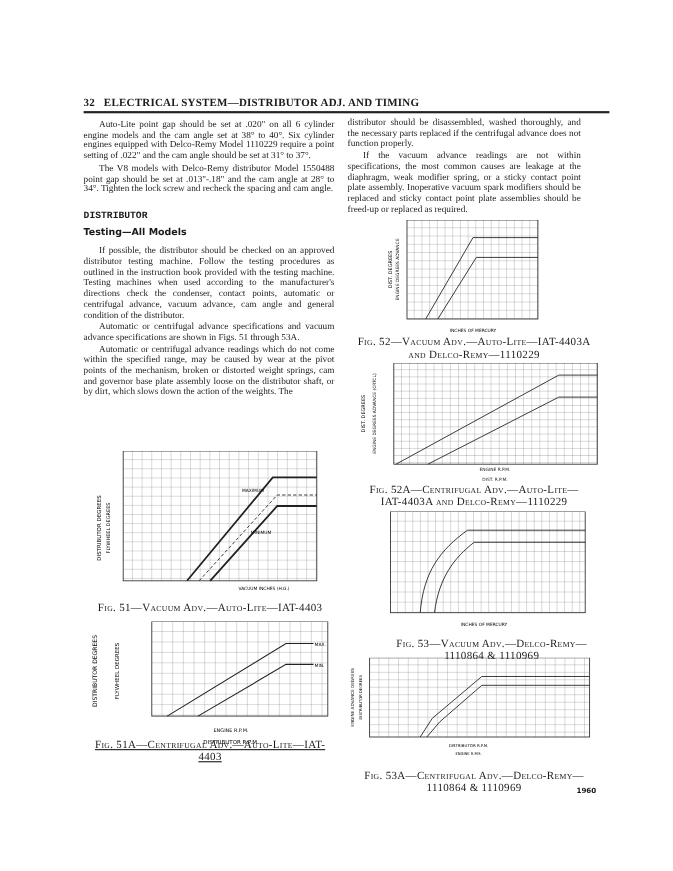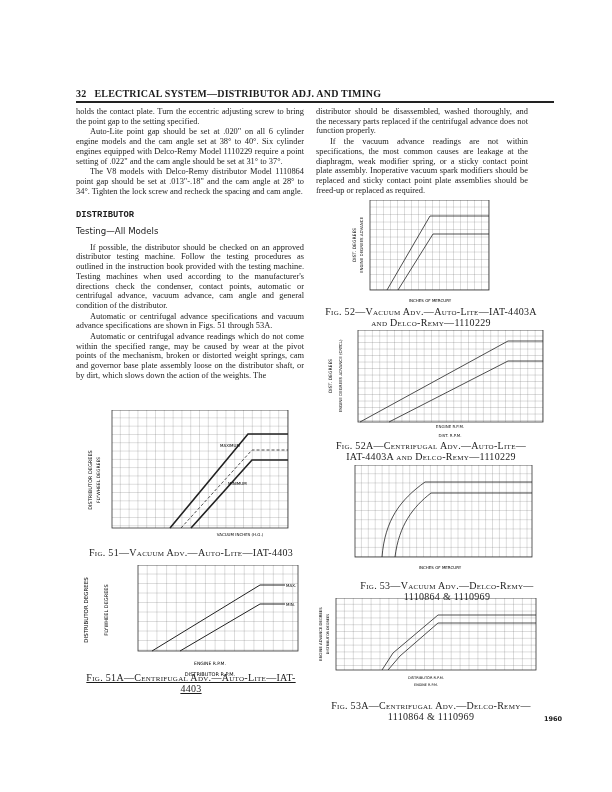--- a/index.html
+++ b/index.html
@@ -7,38 +7,37 @@
          font-family:"Liberation Serif", serif; color:#1b1b1b; }
   .header { position:absolute; left:76px; top:88px; width:478px; height:16px;
             font-family:Liberation Serif, serif; font-weight:bold; font-size:10px;
             letter-spacing:0.2px; }
   .header .pg { margin-right:8px; }
   .rule { position:absolute; left:76px; top:101px; width:478px; height:1.6px; background:#222; }
   .col { position:absolute; font-size:8.4px; line-height:9.7px; text-align:justify; }
   .col p { margin:0; }
   .col p.ind { text-indent:14px; margin-top:1px; }
   .h1 { font-family:Liberation Mono, monospace; font-weight:bold; font-size:8.8px; margin:15px 0 6px 0 !important; }
-  .h2 { font-family:"DejaVu Sans", sans-serif; font-weight:normal; font-size:8.6px; margin:0 0 6px 0 !important; }
+  .h2 { font-family:"DejaVu Sans", sans-serif; font-weight:bold; font-size:8.6px; margin:0 0 6px 0 !important; }
   .caption { position:absolute; font-size:10px; text-align:center; font-variant:small-caps; letter-spacing:0.3px; line-height:11px; }
   .chart { position:absolute; }
   .chart svg { display:block; }
-  .pgnum { position:absolute; left:544px; top:715px; font-family:"DejaVu Sans", sans-serif; font-weight:bold; font-size:6.5px; }
+  .pgnum { position:absolute; left:524px; top:715px; font-family:"DejaVu Sans", sans-serif; font-weight:bold; font-size:6.5px; }
 </style>
 </head>
 <body>
 
 <div class="header">
   <span class="pg">32</span><span>ELECTRICAL SYSTEM—DISTRIBUTOR ADJ. AND TIMING</span>
 </div>
 <div class="rule"></div>
 
 <div class="col" style="left:76px; top:107px; width:228px;">
-  <p>holds the contact plate. Turn the eccentric adjusting screw to bring the point gap to the setting specified.</p>
   <p class="ind">Auto-Lite point gap should be set at .020" on all 6 cylinder engine models and the cam angle set at 38° to 40°. Six cylinder engines equipped with Delco-Remy Model 1110229 require a point setting of .022" and the cam angle should be set at 31° to 37°.</p>
-  <p class="ind">The V8 models with Delco-Remy distributor Model 1110864 point gap should be set at .013"-.18" and the cam angle at 28° to 34°. Tighten the lock screw and recheck the spacing and cam angle.</p>
+  <p class="ind">The V8 models with Delco-Remy distributor Model 1550488 point gap should be set at .013"-.18" and the cam angle at 28° to 34°. Tighten the lock screw and recheck the spacing and cam angle.</p>
   <p class="h1">DISTRIBUTOR</p>
   <p class="h2">Testing—All Models</p>
   <p class="ind">If possible, the distributor should be checked on an approved distributor testing machine. Follow the testing procedures as outlined in the instruction book provided with the testing machine. Testing machines when used according to the manufacturer's directions check the condenser, contact points, automatic or centrifugal advance, vacuum advance, cam angle and general condition of the distributor.</p>
   <p class="ind">Automatic or centrifugal advance specifications and vacuum advance specifications are shown in Figs. 51 through 53A.</p>
   <p class="ind">Automatic or centrifugal advance readings which do not come within the specified range, may be caused by wear at the pivot points of the mechanism, broken or distorted weight springs, cam and governor base plate assembly loose on the distributor shaft, or by dirt, which slows down the action of the weights. The</p>
 </div>
 
 <div class="col" style="left:316px; top:107px; width:212px;">
   <p>distributor should be disassembled, washed thoroughly, and the necessary parts replaced if the centrifugal advance does not function properly.</p>
   <p class="ind">If the vacuum advance readings are not within specifications, the most common causes are leakage at the diaphragm, weak modifier spring, or a sticky contact point plate assembly. Inoperative vacuum spark modifiers should be replaced and sticky contact point plate assemblies should be freed-up or replaced as required.</p>

